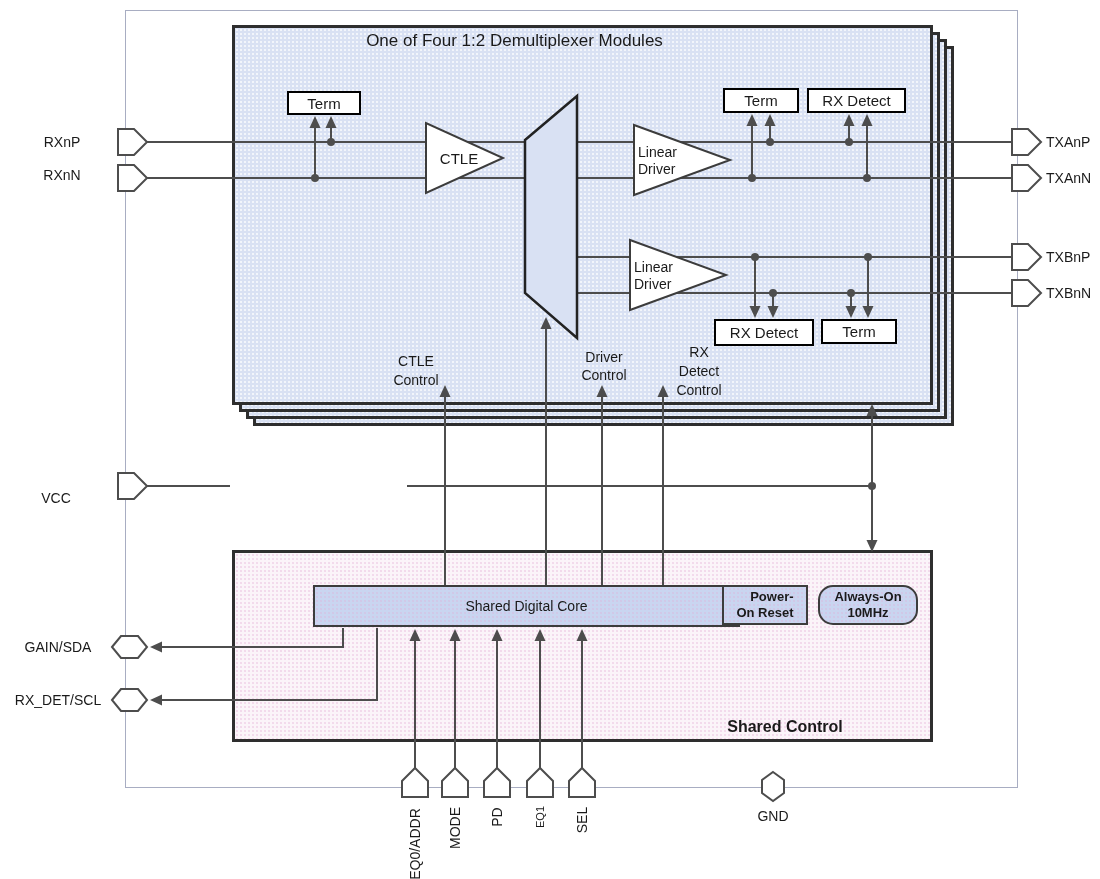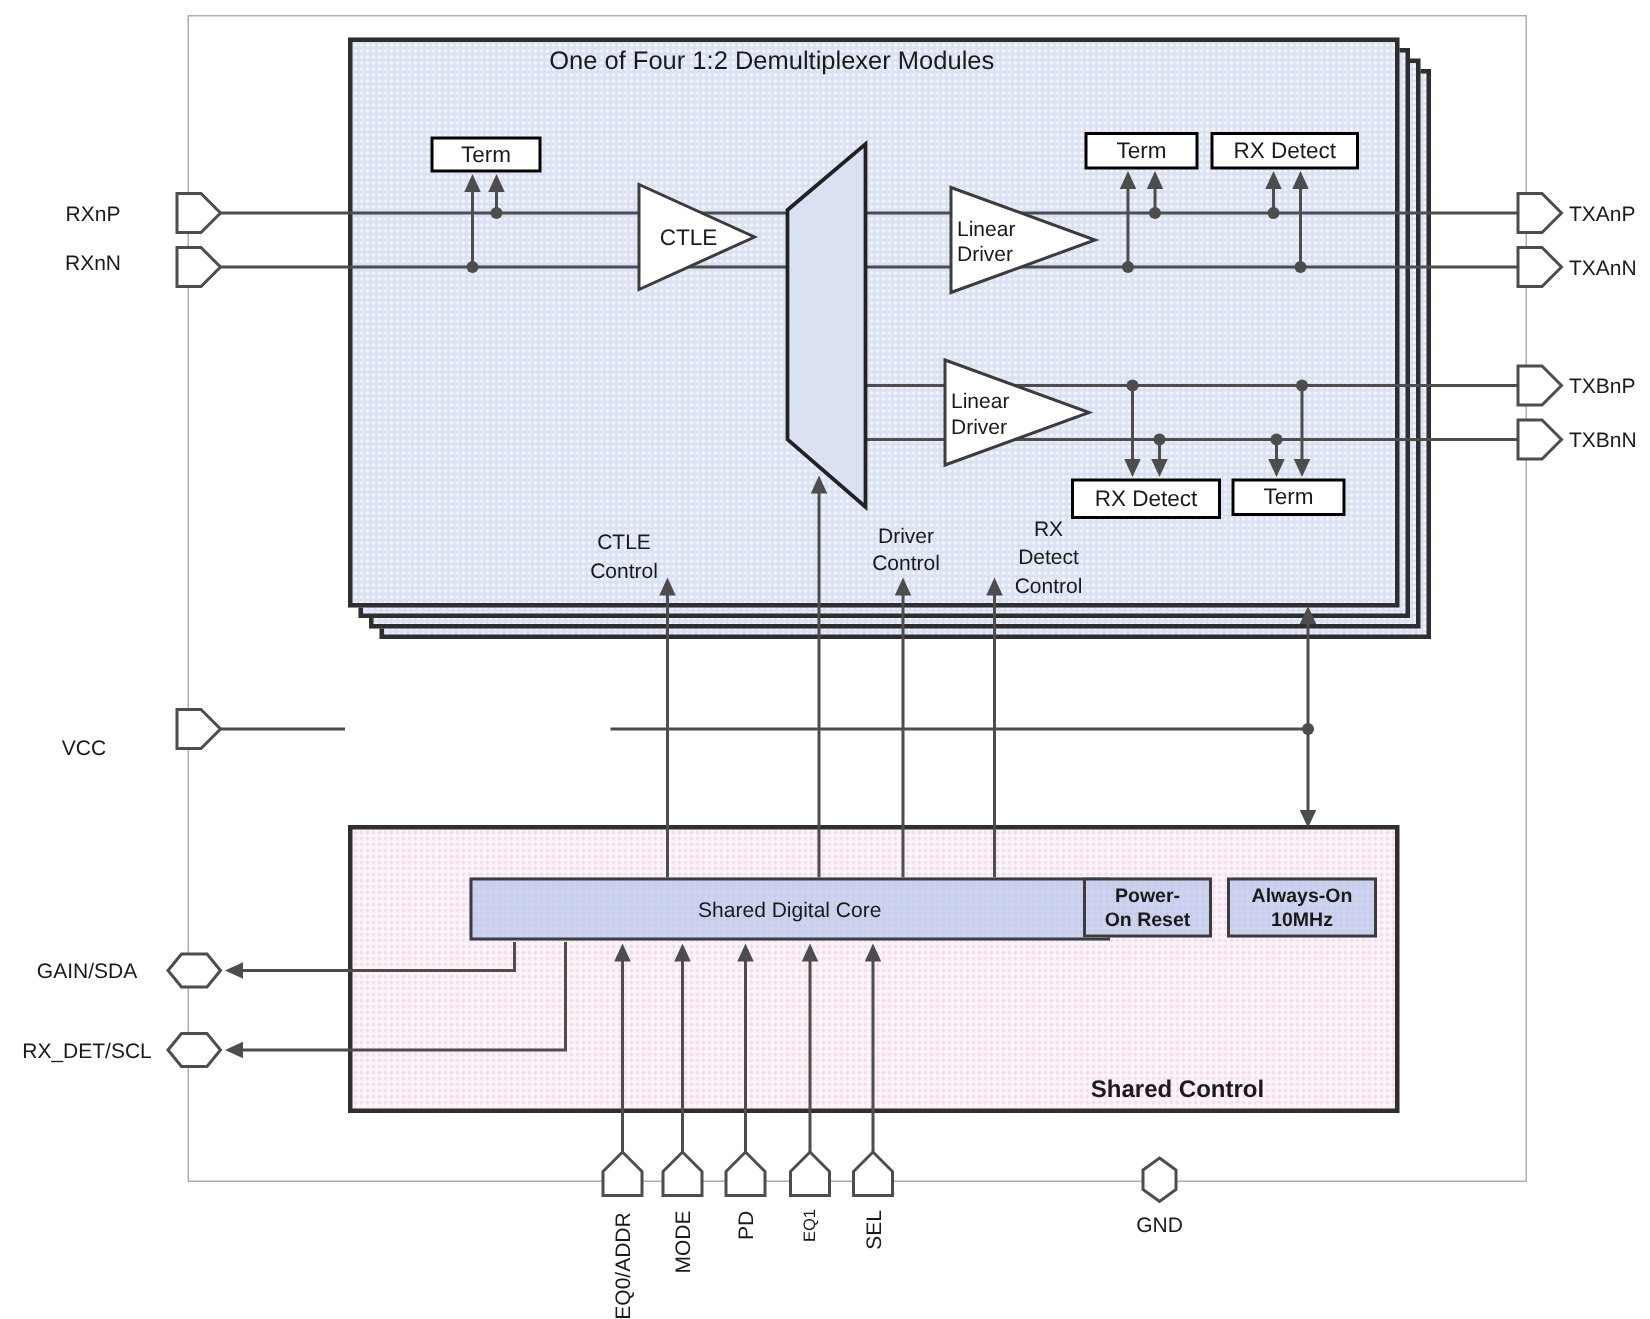--- a/index.html
+++ b/index.html
@@ -142,25 +142,25 @@
   <div class="abs wbox z3" style="left:714px;top:319px;width:100px;height:27px;">
     <span>RX Detect</span>
   </div>
   <div class="abs wbox z3" style="left:821px;top:319px;width:76px;height:25px;">
     <span>Term</span>
   </div>
 
   <div class="abs bluebox z3" style="left:313px;top:585px;width:427px;height:42px;font-size:14px;">
     <span>Shared Digital Core</span>
   </div>
-  <div class="abs bluebox z3 ml" style="left:722px;top:585px;width:86px;height:40px;font-size:13px;font-weight:bold;line-height:16px;">
+  <div class="abs bluebox z3 ml" style="left:722px;top:585px;width:86px;height:40px;font-size:13px;font-weight:bold;line-height:16px;text-align:right;">
     <span class="ml">Power-
 On Reset</span>
   </div>
-  <div class="abs bluebox z3 ml" style="left:818px;top:585px;width:100px;height:40px;font-size:13px;font-weight:bold;line-height:16px;">
+  <div class="abs bluebox z3 ml" style="left:818px;top:585px;width:100px;height:40px;font-size:13px;font-weight:bold;line-height:16px;border-radius:15px;">
     <span class="ml">Always-On
 10MHz</span>
   </div>
 
   <div class="abs title z4">One of Four 1:2 Demultiplexer Modules</div>
 
   <div class="abs z4" style="left:430px;top:150px;width:58px;text-align:center;font-size:15px;">CTLE</div>
   <div class="abs z4 ml" style="left:638px;top:144px;font-size:14px;line-height:17px;">Linear
 Driver</div>
   <div class="abs z4 ml" style="left:634px;top:259px;font-size:14px;line-height:17px;">Linear

